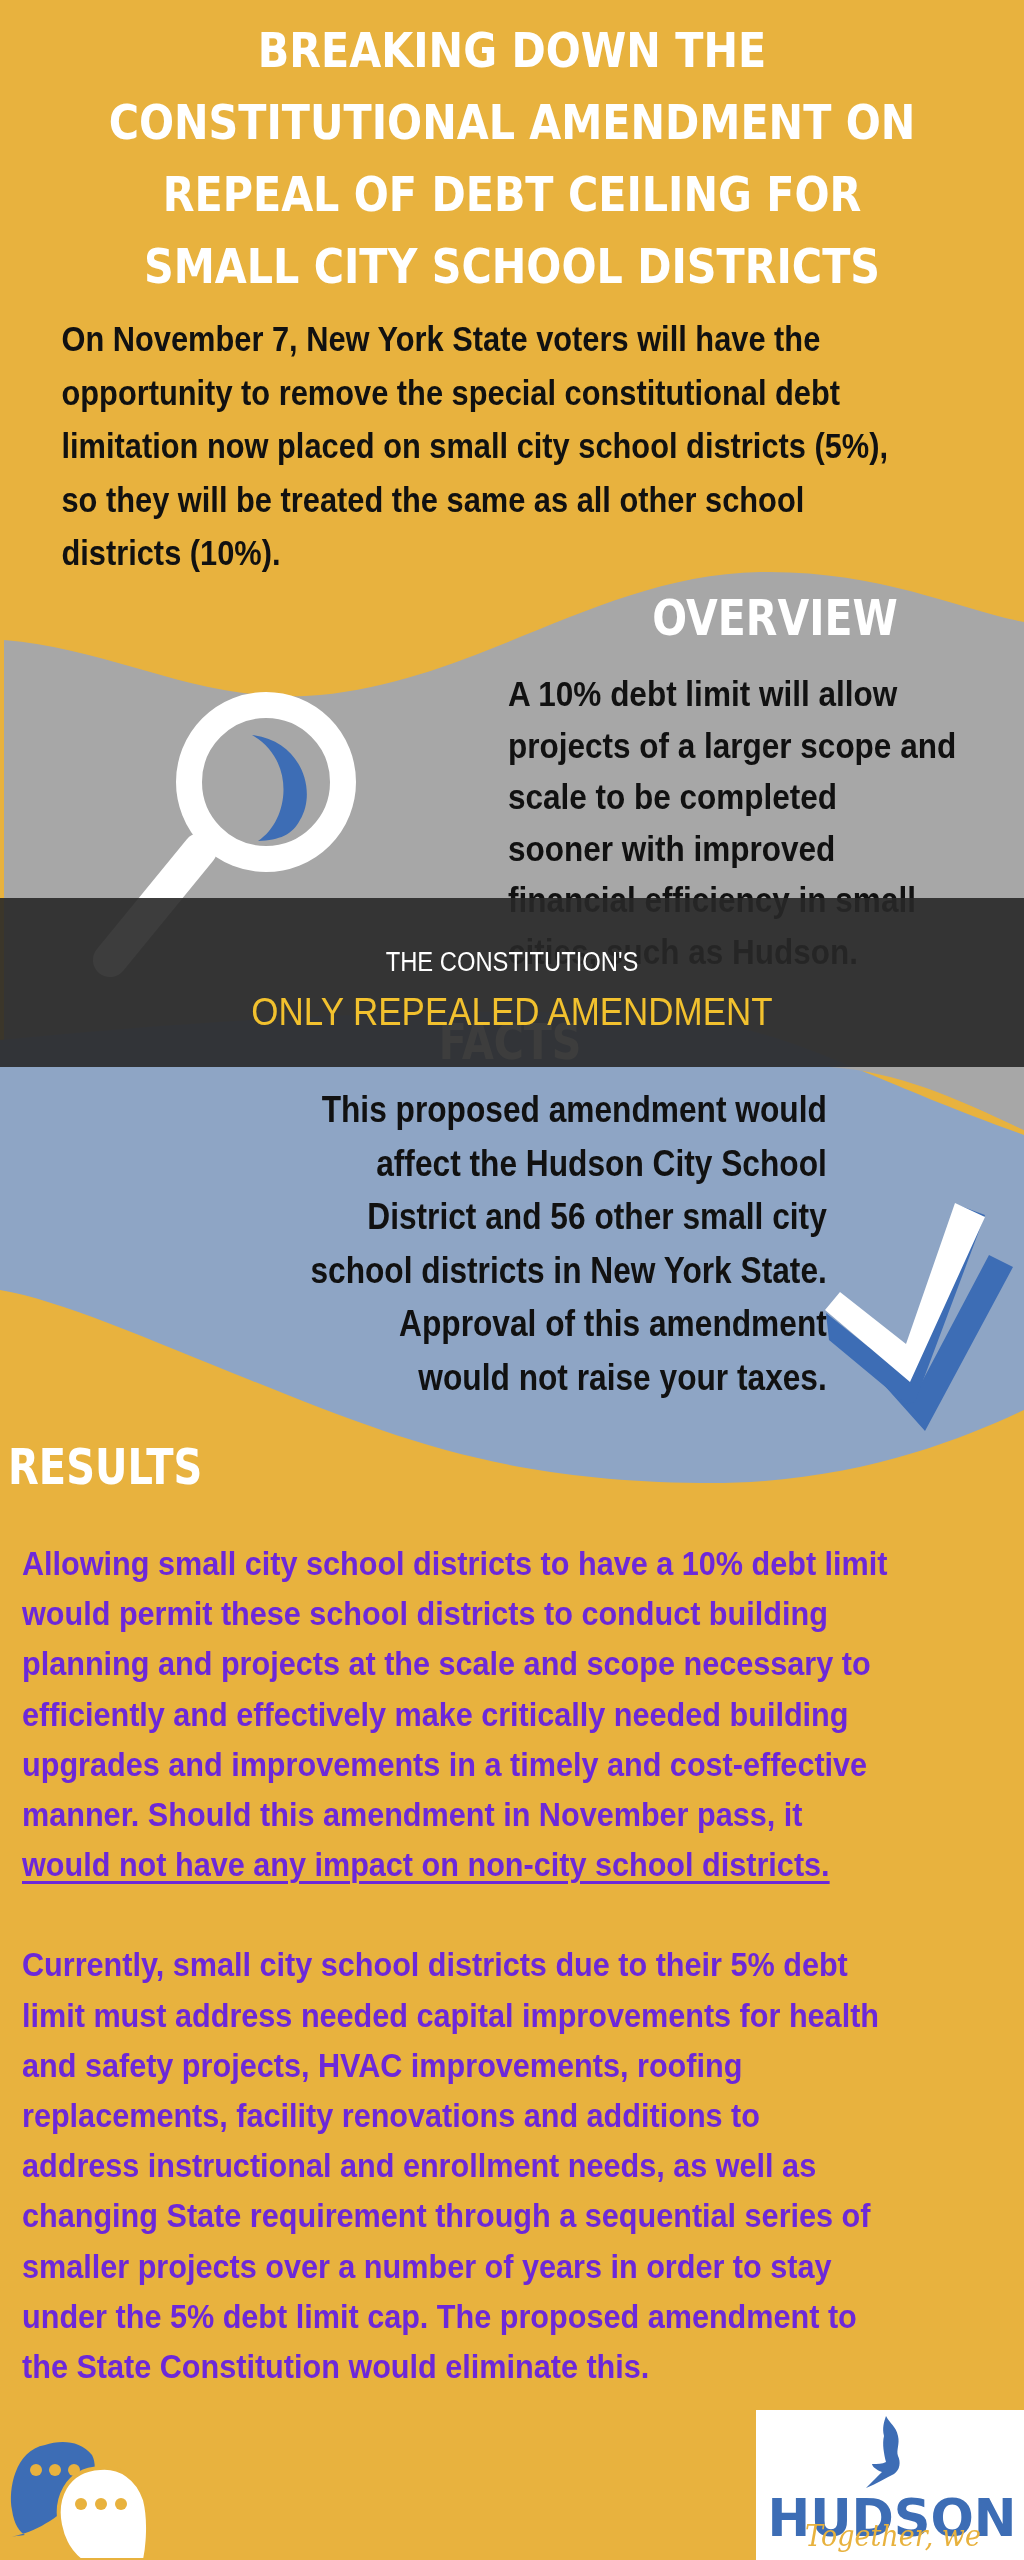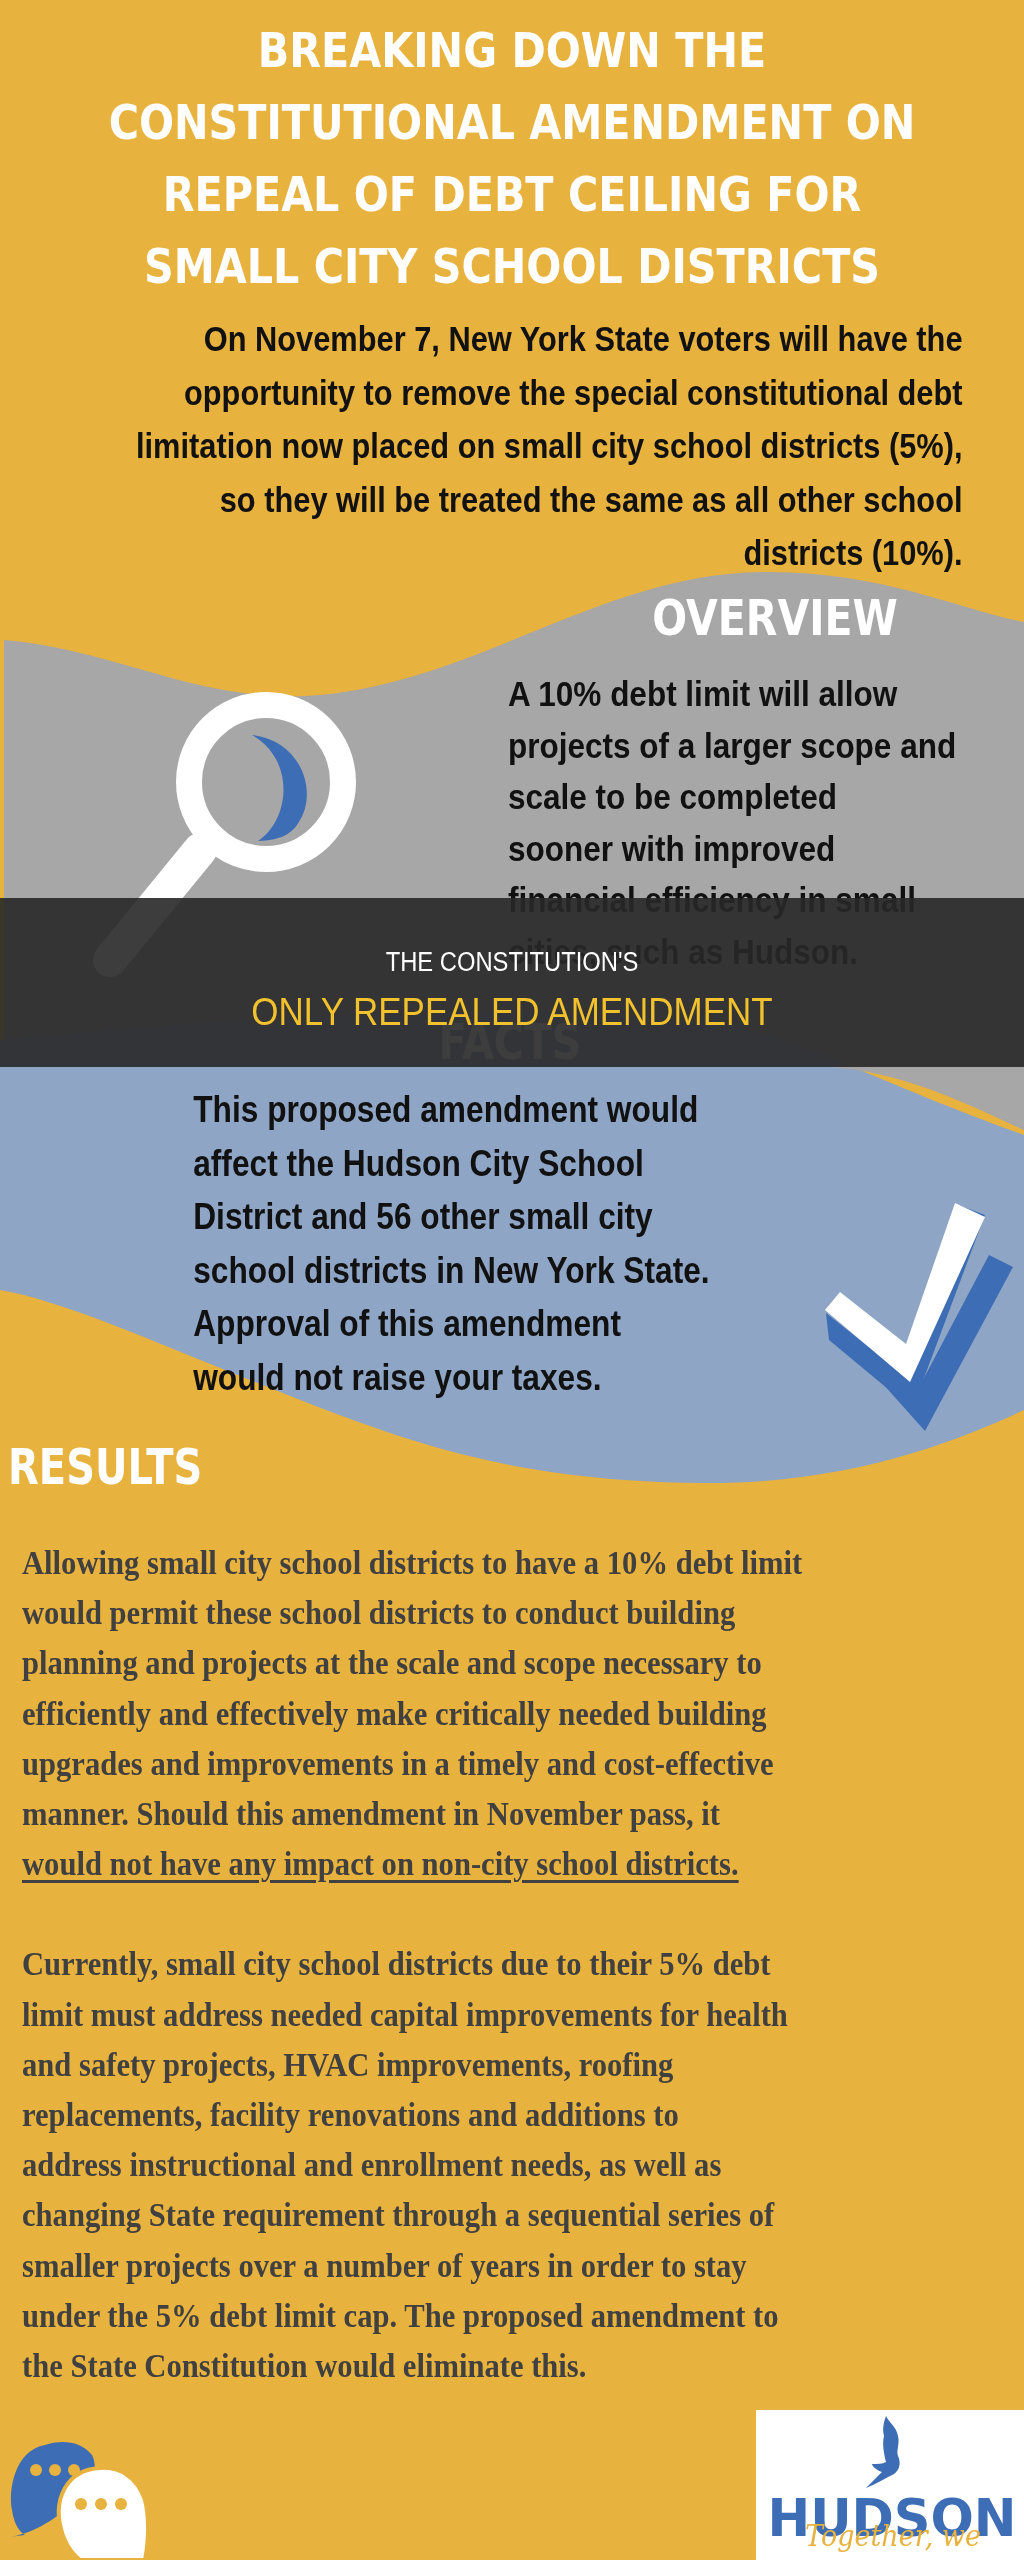--- a/index.html
+++ b/index.html
@@ -11,52 +11,52 @@
   .bg-svg { position: absolute; left: 0; top: 0; width: 1024px; height: 2560px; z-index: 0; }
   .abs { position: absolute; z-index: 2; }
   .title {
     left: 0; top: 14px; width: 1024px; text-align: center;
     color: #FFFFFF; font-family: "DejaVu Sans", sans-serif; font-weight: bold;
     font-size: 48px; line-height: 72px; letter-spacing: 0px;
     transform: scaleX(0.86); transform-origin: center top;
   }
   .title div { white-space: nowrap; }
   .intro {
-    left: 0; top: 312px; width: 1024px; text-align: right;
+    left: 0; top: 312px; width: 1024px; text-align: left;
     color: #111111; font-weight: bold; font-size: 35px; line-height: 53.5px;
   }
   .intro div { white-space: nowrap; transform: scaleX(0.88); }
   .overview-heading {
     left: 600px; top: 588px; width: 350px; text-align: center;
     color: #FFFFFF; font-family: "DejaVu Sans", sans-serif; font-weight: bold;
     font-size: 50px; line-height: 60px; transform: scaleX(0.82);
   }
   .overview-text {
     left: 508px; top: 668px; width: 520px;
     color: #111111; font-weight: bold; font-size: 35px; line-height: 51.5px;
   }
   .overview-text div { white-space: nowrap; transform: scaleX(0.9); transform-origin: left center; }
   .facts-heading {
     left: 400px; top: 1012px; width: 220px; text-align: center;
     color: #FFFFFF; font-family: "DejaVu Sans", sans-serif; font-weight: bold;
     font-size: 50px; line-height: 60px; transform: scaleX(0.82); z-index: 1;
   }
   .facts-text {
-    left: 150px; top: 1083px; width: 720px; text-align: left;
+    left: 150px; top: 1083px; width: 720px; text-align: right;
     color: #111111; font-weight: bold; font-size: 36px; line-height: 53.5px;
   }
   .facts-text div { white-space: nowrap; transform: scaleX(0.88); }
   .results-heading {
     left: 8px; top: 1437px; color: #FFFFFF;
     font-family: "DejaVu Sans", sans-serif; font-weight: bold;
     font-size: 50px; line-height: 60px; transform: scaleX(0.8); transform-origin: left center;
   }
   .results-text {
     left: 22px; top: 1538px; width: 1000px;
-    color: #404040; font-weight: bold; font-size: 34px; line-height: 50.2px; font-family: Liberation Serif, serif;
+    color: #6d28d9; font-weight: bold; font-size: 34px; line-height: 50.2px;
   }
   .results-text div { white-space: nowrap; transform: scaleX(0.9); transform-origin: left center; }
   .results-text .u { text-decoration: underline; text-decoration-thickness: 3px; text-underline-offset: 5px; }
   .results-text .gap { height: 50px; }
   .overlay {
     left: 0; top: 898px; width: 1024px; height: 169px;
     background: rgba(40,40,40,0.9); z-index: 5; padding-left: 40px;
   }
   .overlay-line1 {
     position: absolute; left: 0; top: 48px; width: 1024px; text-align: center;

